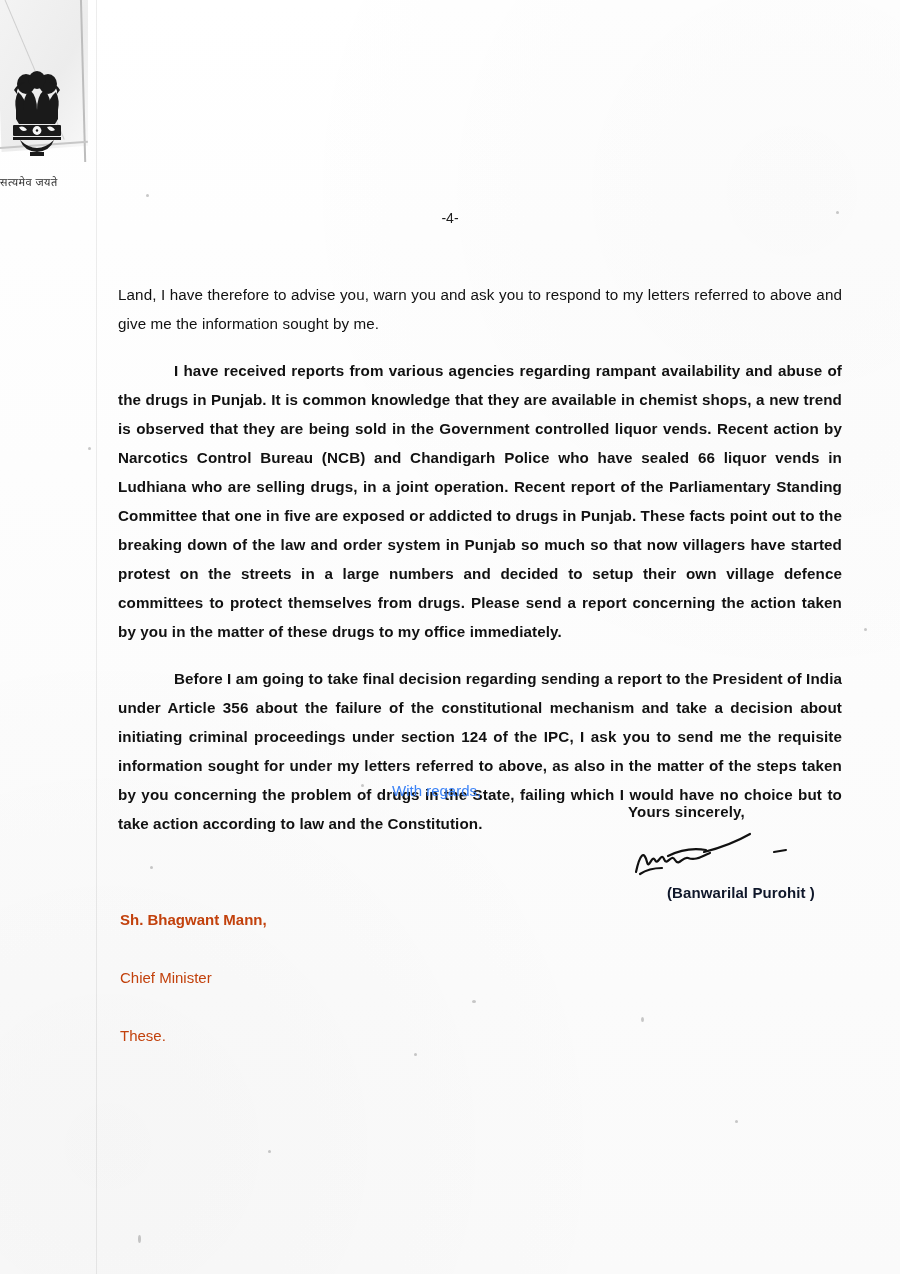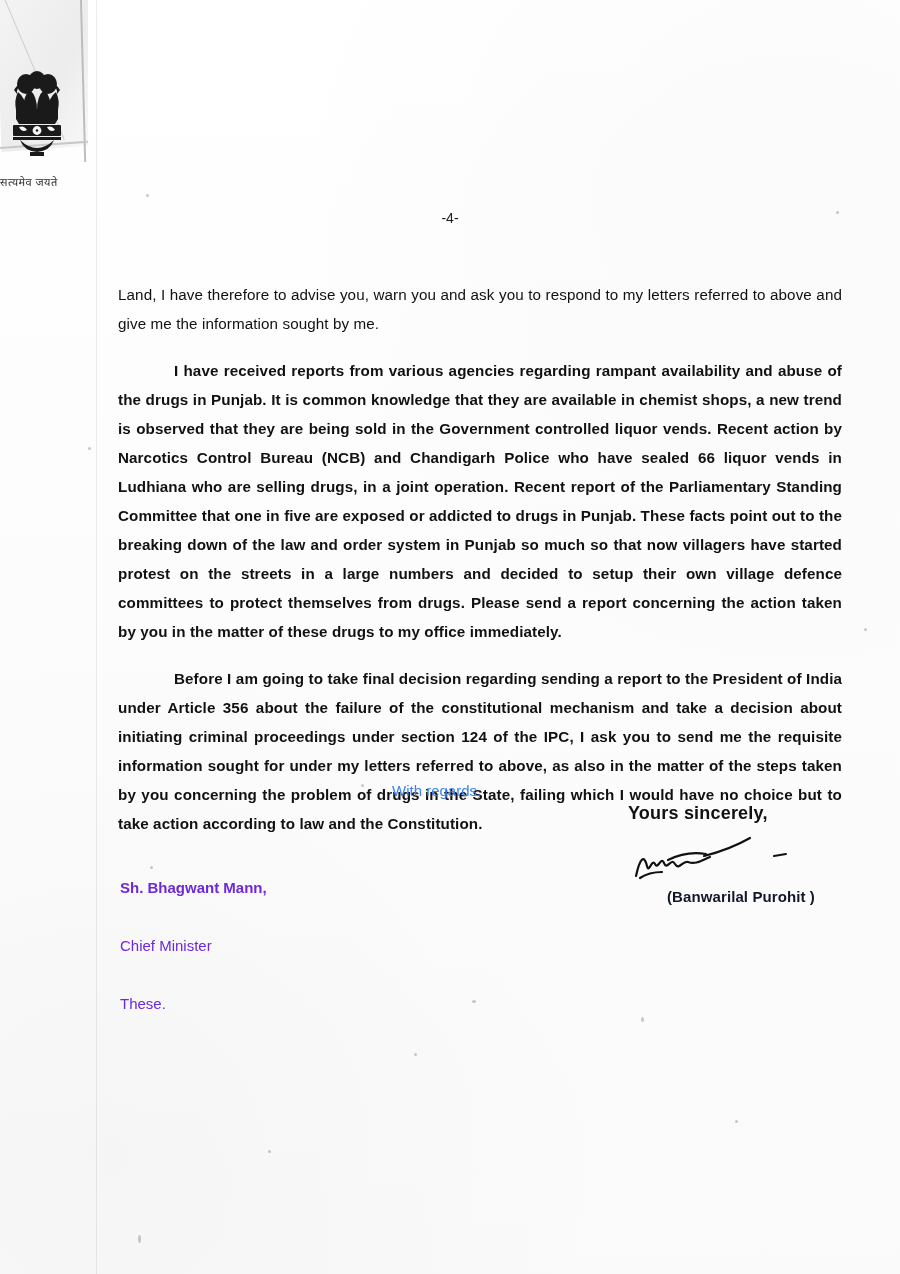--- a/index.html
+++ b/index.html
@@ -140,21 +140,21 @@
     color: #3b82f6;
   }
 
   .sign-block {
     position: absolute;
     top: 803px;
     left: 628px;
     width: 240px;
   }
   .yours {
-    font-size: 18px;
+    font-size: 15px;
     color: #111111;
     font-weight: 600;
     letter-spacing: .2px;
   }
   .signature {
     position: relative;
     height: 58px;
     margin-top: 6px;
   }
   .signature svg { display:block; }
@@ -162,25 +162,25 @@
     font-size: 15px;
     color: #0f172a;
     font-weight: 700;
     letter-spacing: .1px;
     margin-left: -14px;
     text-align: center;
   }
 
   .addressee {
     position: absolute;
-    top: 876px;
+    top: 908px;
     left: 120px;
     font-size: 15px;
     line-height: 23px;
-    color: #6d28d9;
+    color: #c2410c;
   }
   .addressee div:first-child { font-weight: 700; }
   .addressee .line2, .addressee .line3 { font-weight: 400; margin-top: 35px; }
 
   
   .speck {
     position: absolute;
     background: #9a9a9a;
     border-radius: 50%;
     opacity: .55;

